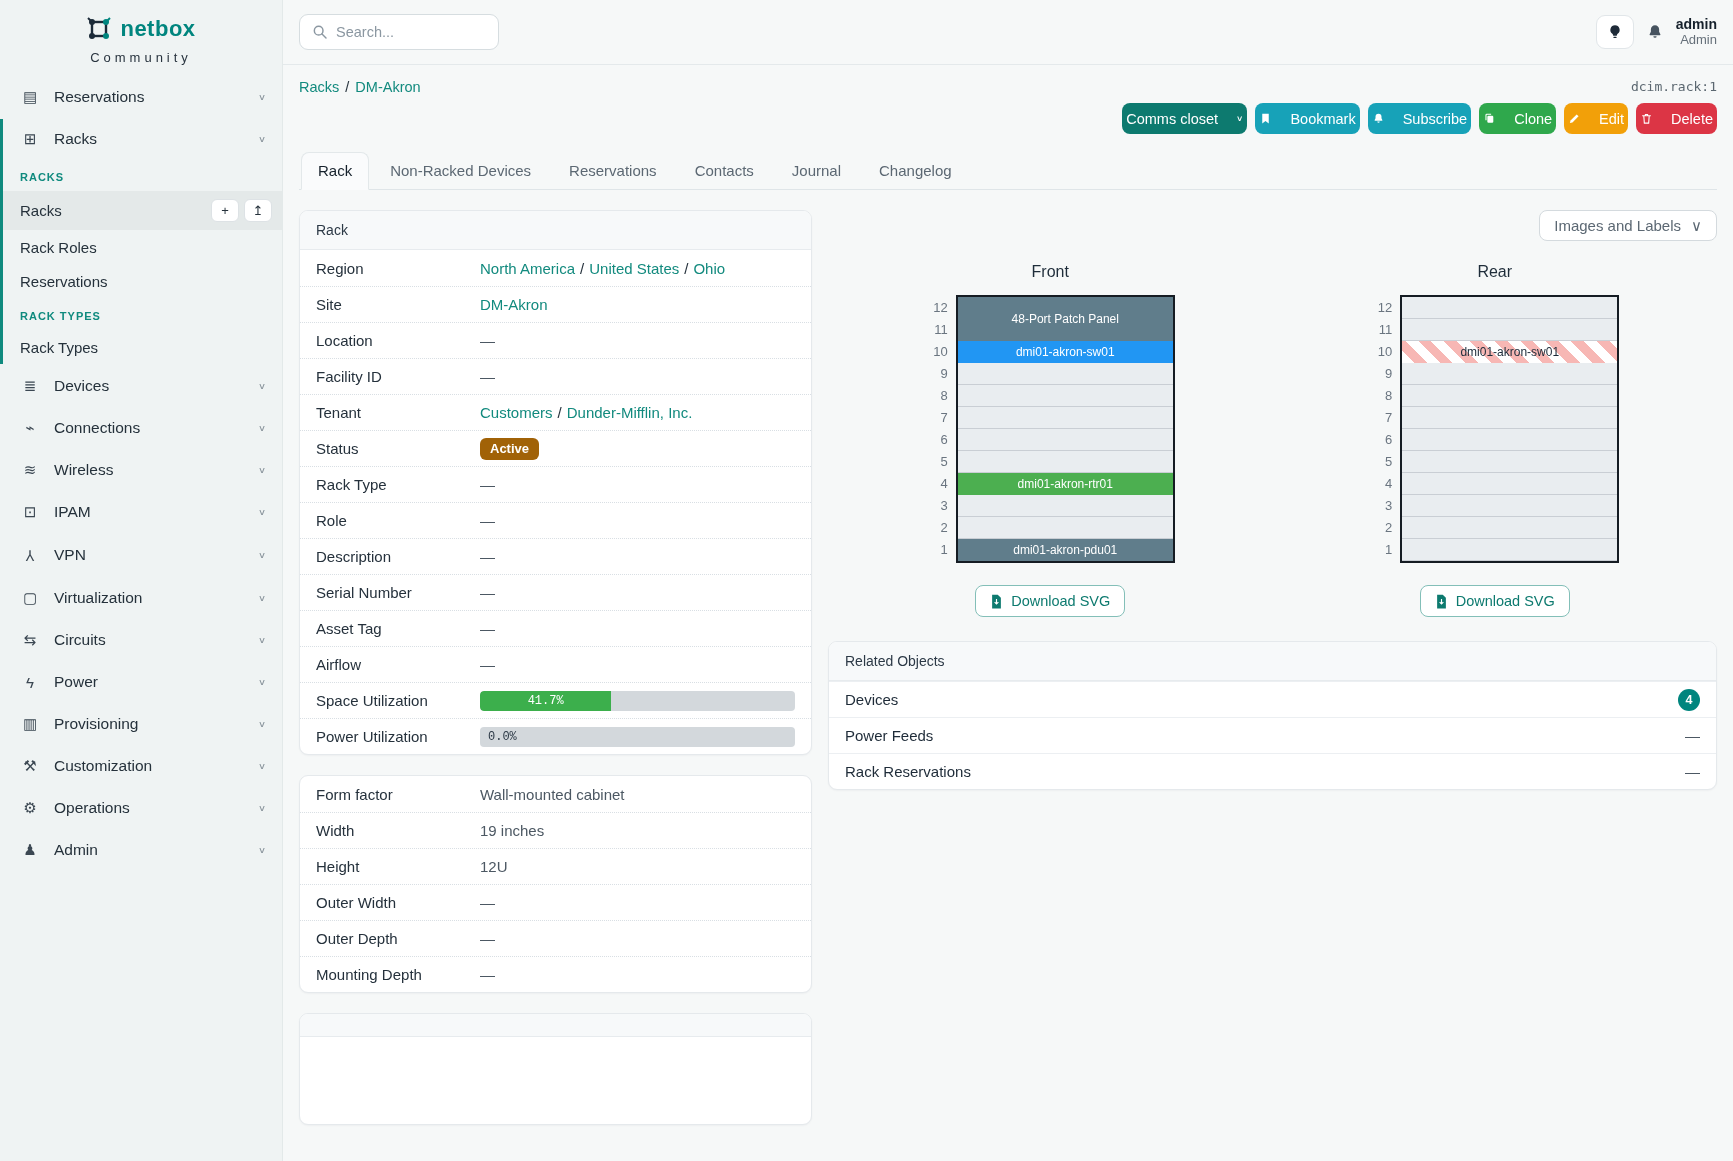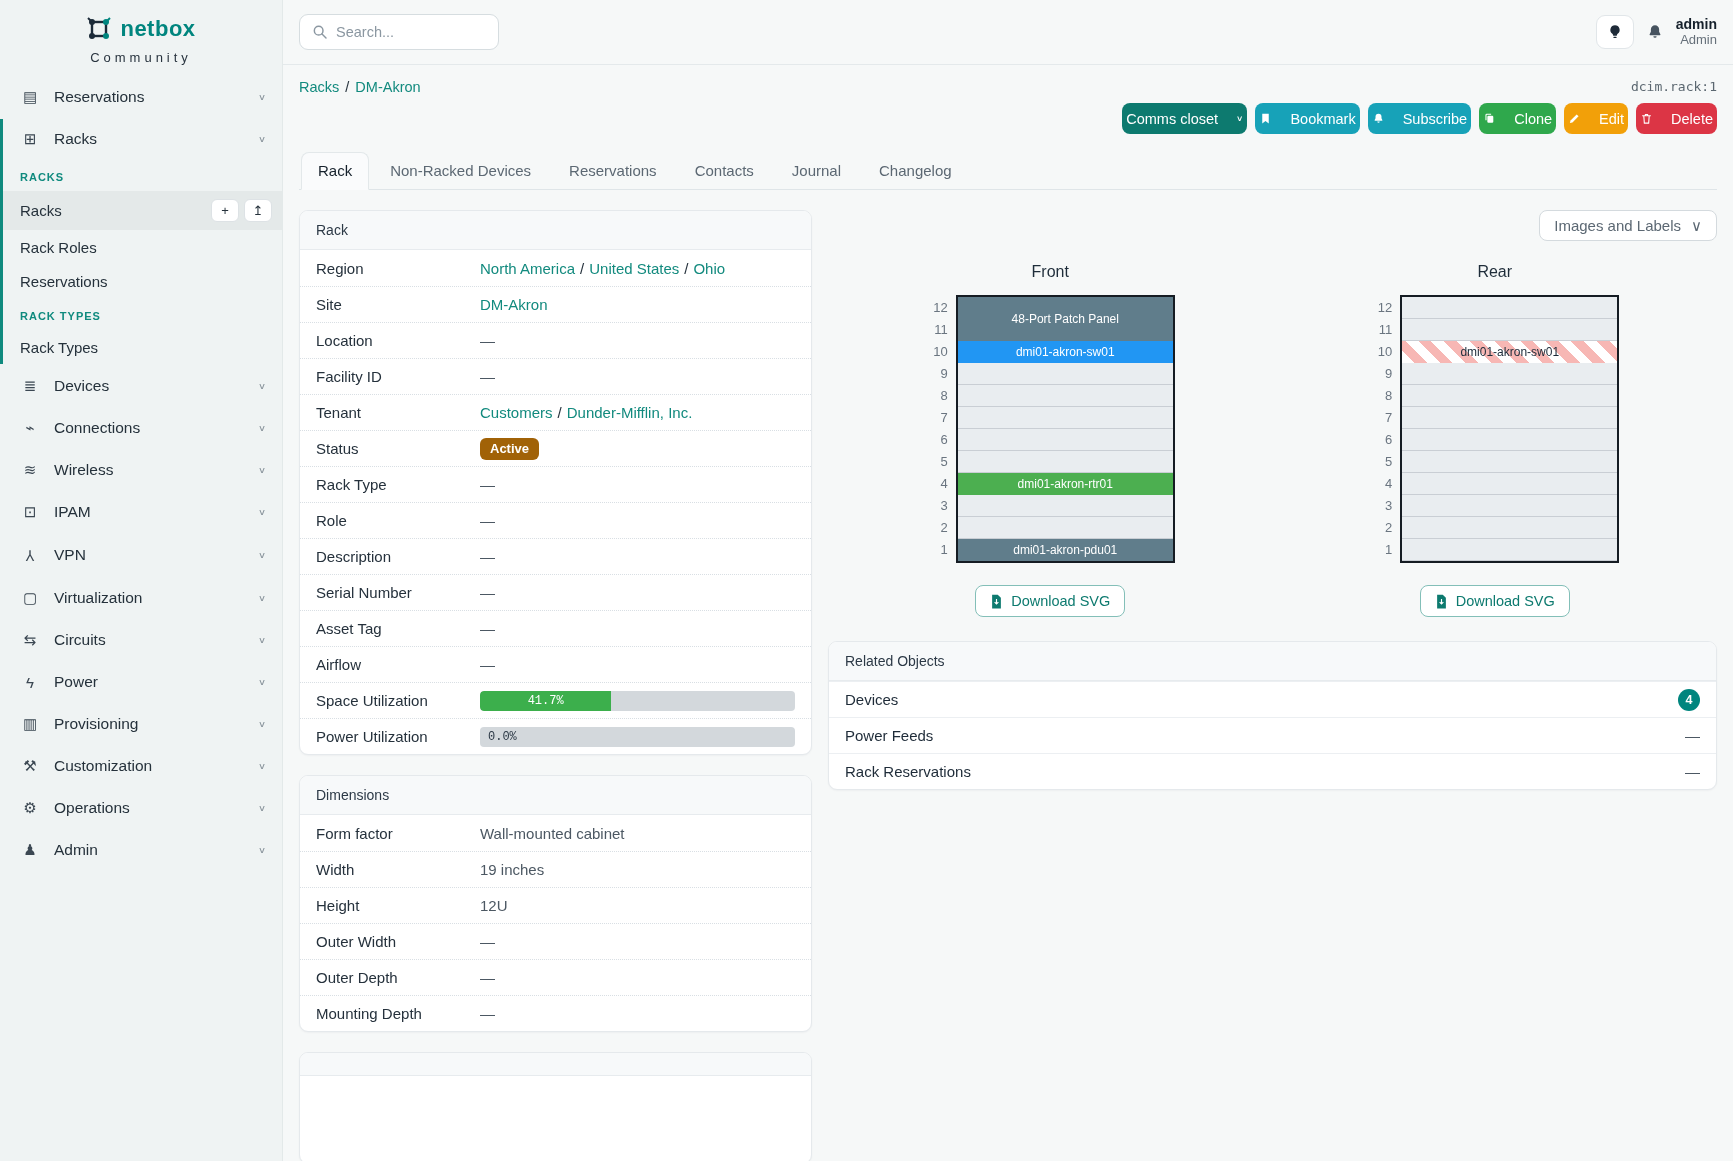--- a/index.html
+++ b/index.html
@@ -450,21 +450,20 @@
                   <div class="plabel">Power Utilization</div>
                   <div class="pvalue">
                     <div class="ptrack">
                       <span class="ptext0">0.0%</span>
                     </div>
                   </div>
                 </div>
               </div>
           </div>
           <div class="card">
-            <div class="card-header">Dimensions</div>
             <div id="dim-rows">
                 <div class="prow">
                   <div class="plabel">Form factor</div>
                   <div class="pvalue">
                     <span class="ptext">Wall-mounted cabinet</span>
                   </div>
                 </div>
                 <div class="prow">
                   <div class="plabel">Width</div>
                   <div class="pvalue">

